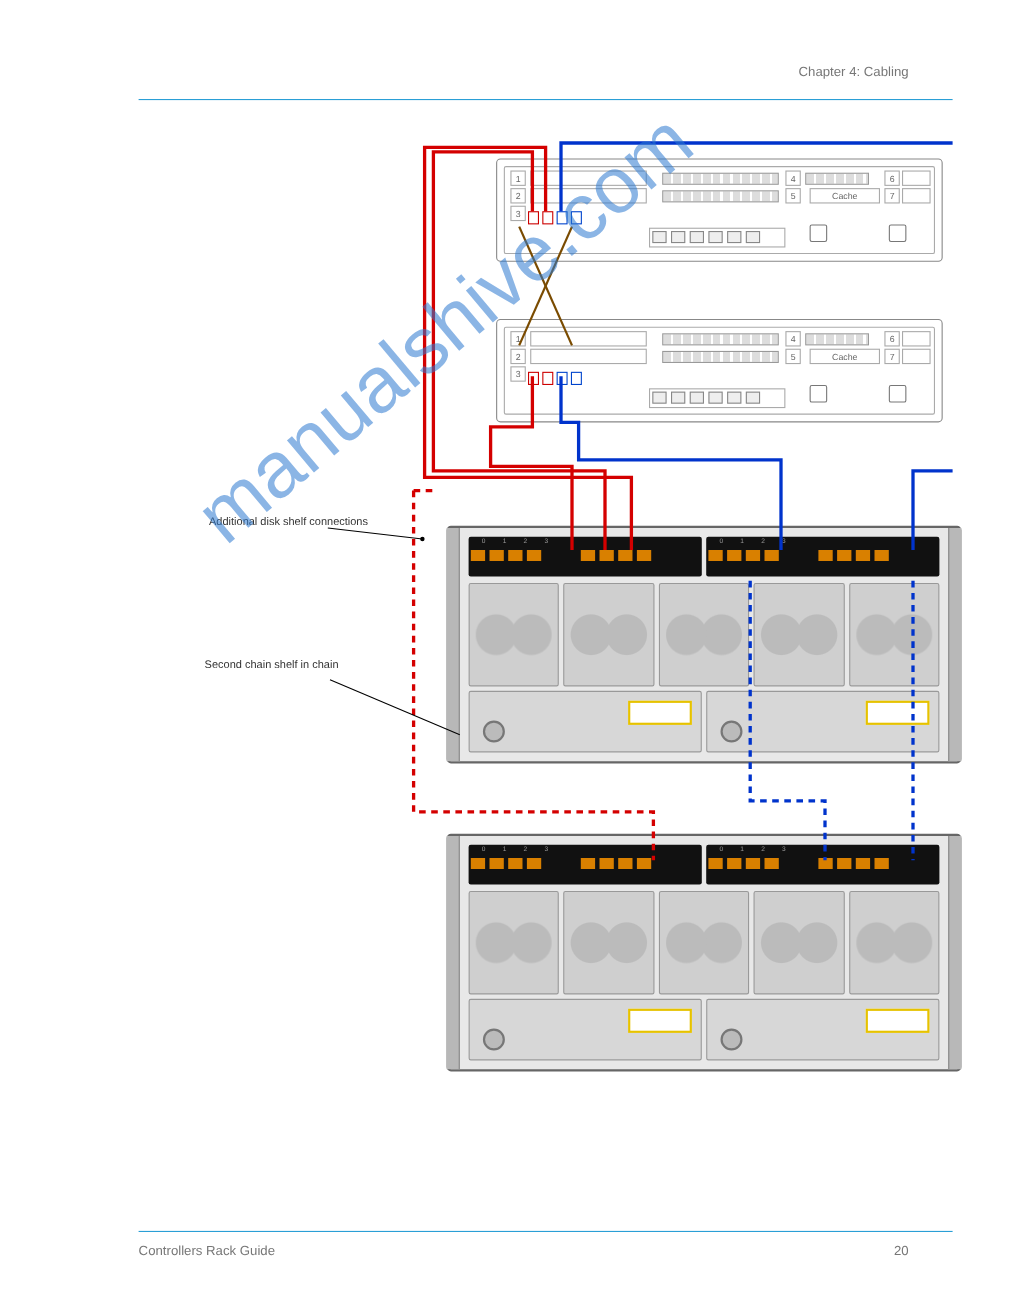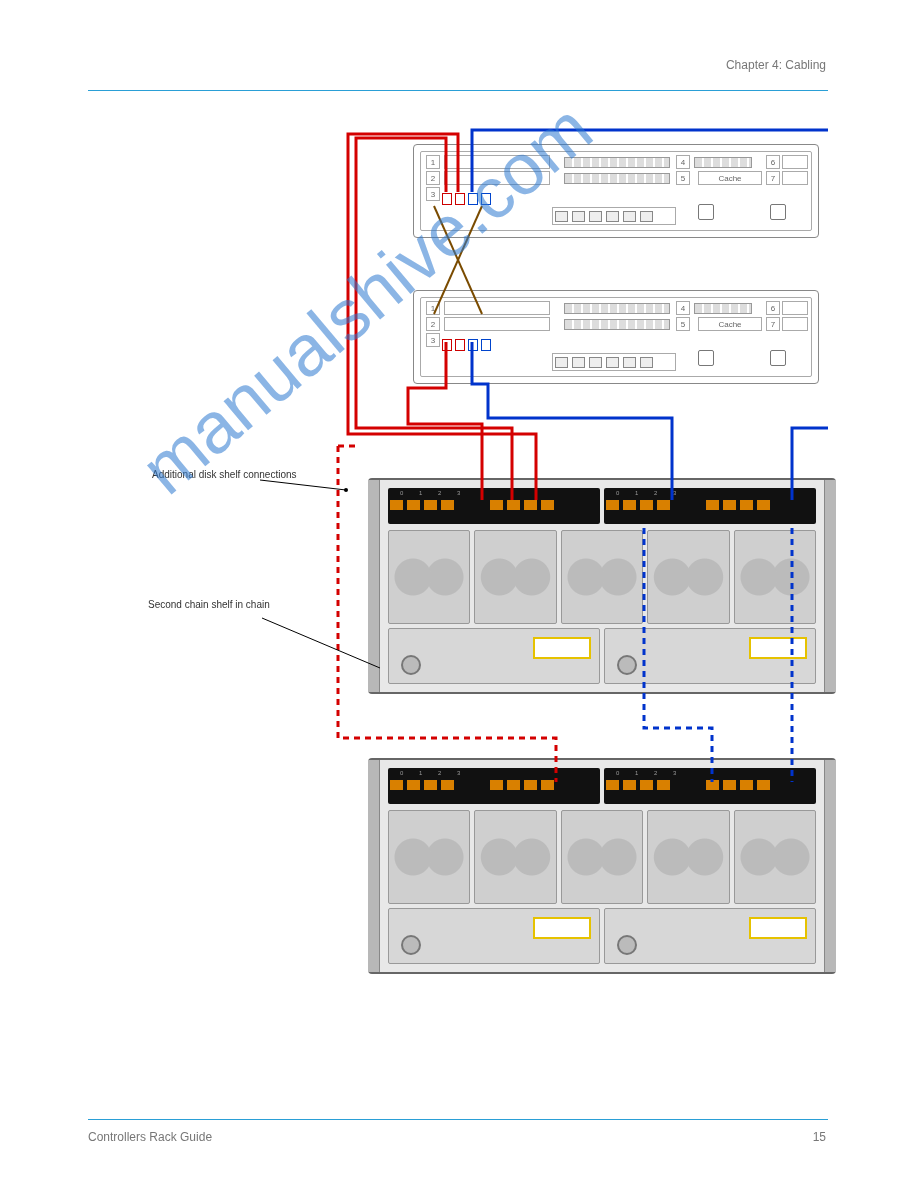--- a/index.html
+++ b/index.html
@@ -8,20 +8,21 @@
     height: 1188px;
     background: #fff;
     font-family: Arial, Helvetica, sans-serif;
     position: relative;
     color: #333;
   }
   .page {
     padding: 50px 88px 50px 88px;
     position: relative;
     height: 100%;
+    margin-left: 38px;
   }
   .top-rule {
     border-top: 1px solid #2a9fd6;
     margin-bottom: 12px;
     width: 740px;
     position: absolute;
     top: 90px;
     left: 88px;
   }
   .header-text {
@@ -380,14 +381,14 @@
       <path d="M 172 352 L 258 362" stroke="#000" stroke-width="1" fill="none"></path>
       <circle cx="258" cy="362" r="2" fill="#000"></circle>
       <path d="M 174 490 L 292 540" stroke="#000" stroke-width="1" fill="none"></path>
     </svg>
 
     <div class="watermark">manualshive.com</div>
   </div>
 
   <div class="bottom-rule"></div>
   <div class="bottom-text">Controllers Rack Guide</div>
-  <div class="pagenum">15</div>
+  <div class="pagenum">20</div>
 </div>
 
 </body></html>

